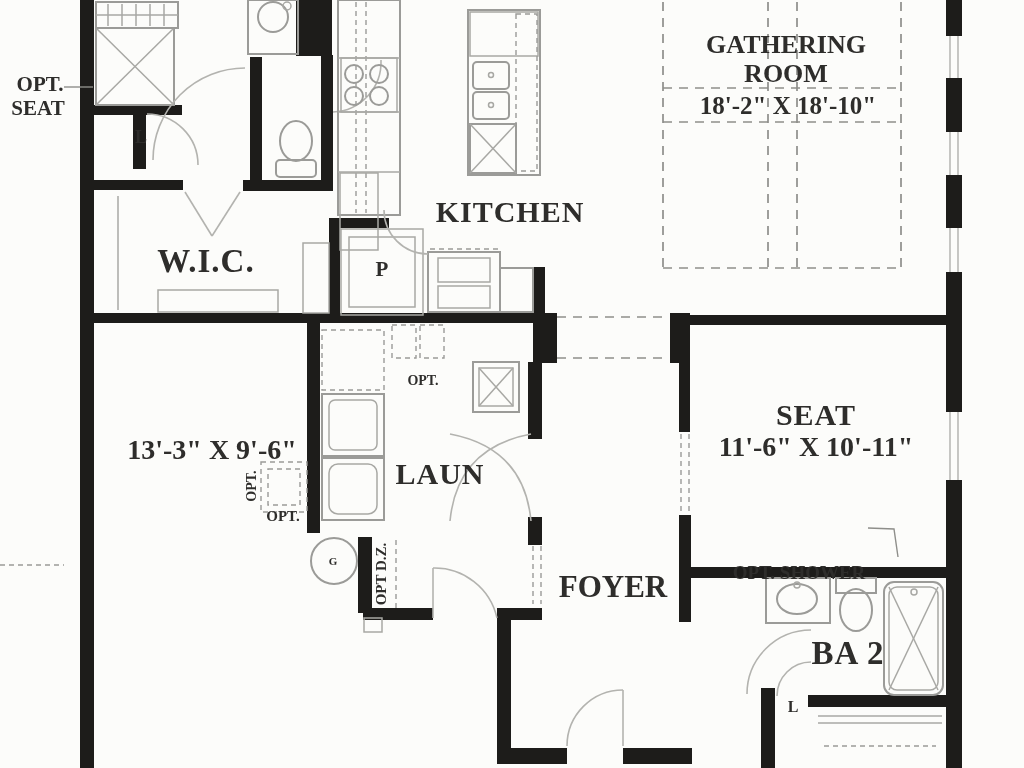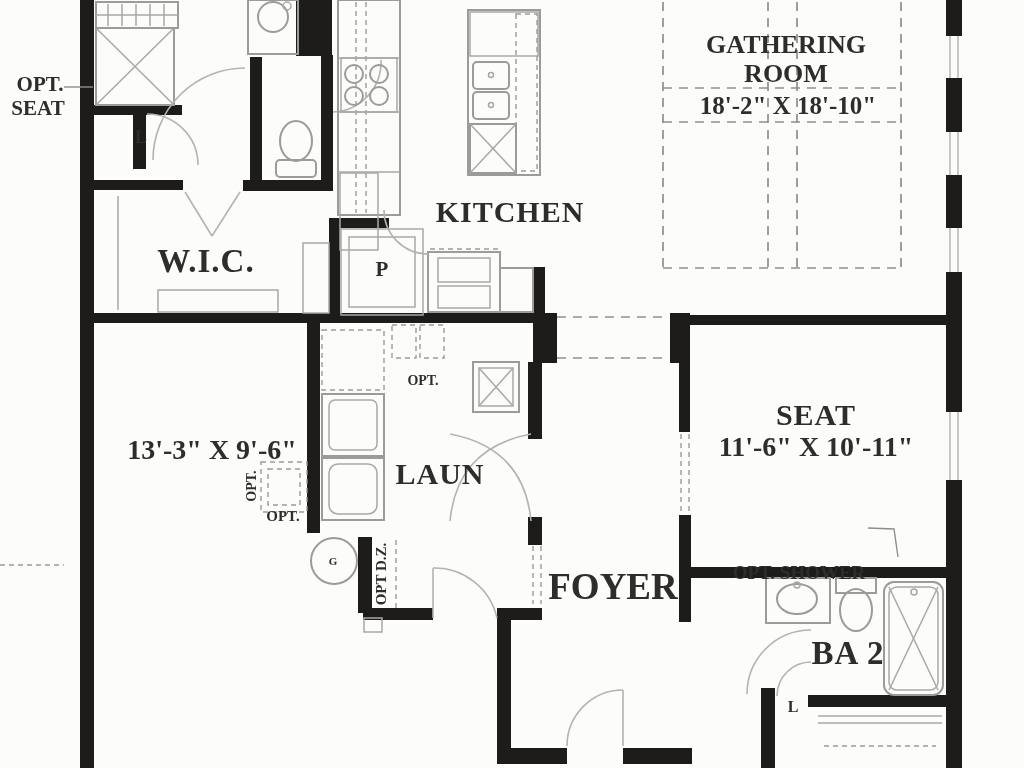--- a/index.html
+++ b/index.html
@@ -12,21 +12,21 @@
   .arc{fill:none;stroke:#b3b3af;stroke-width:1.6;}
   .dash{fill:none;stroke:#8e8e8a;stroke-width:1.7;stroke-dasharray:9 7;}
   .dashsm{fill:none;stroke:#9b9b98;stroke-width:1.4;stroke-dasharray:5 4;}
   .glz{fill:none;stroke:#b0b0ac;stroke-width:1.4;}
   .ldr{fill:none;stroke:#8e8e8a;stroke-width:1.4;}
   .label{position:absolute;color:#2e2d2b;white-space:nowrap;
          transform:translate(-50%,-50%);font-weight:bold;line-height:1;}
   .label.rot{transform:translate(-50%,-50%) rotate(-90deg);}
   .f31{font-size:31px;letter-spacing:1px;}
   .f30{font-size:30px;letter-spacing:1px;}
-  .f29{font-size:37px;}
+  .f29{font-size:31px;}
   .f28{font-size:28px;}
   .f27{font-size:33px;letter-spacing:1px;}
   .f26{font-size:26px;}
   .f25{font-size:25px;}
   .f21{font-size:21px;}
   .f19{font-size:19px;margin-top:44px;}
   .f18{font-size:18px;}
   .f16{font-size:16px;}
   .f15{font-size:15px;}
   .f14{font-size:14px;}

